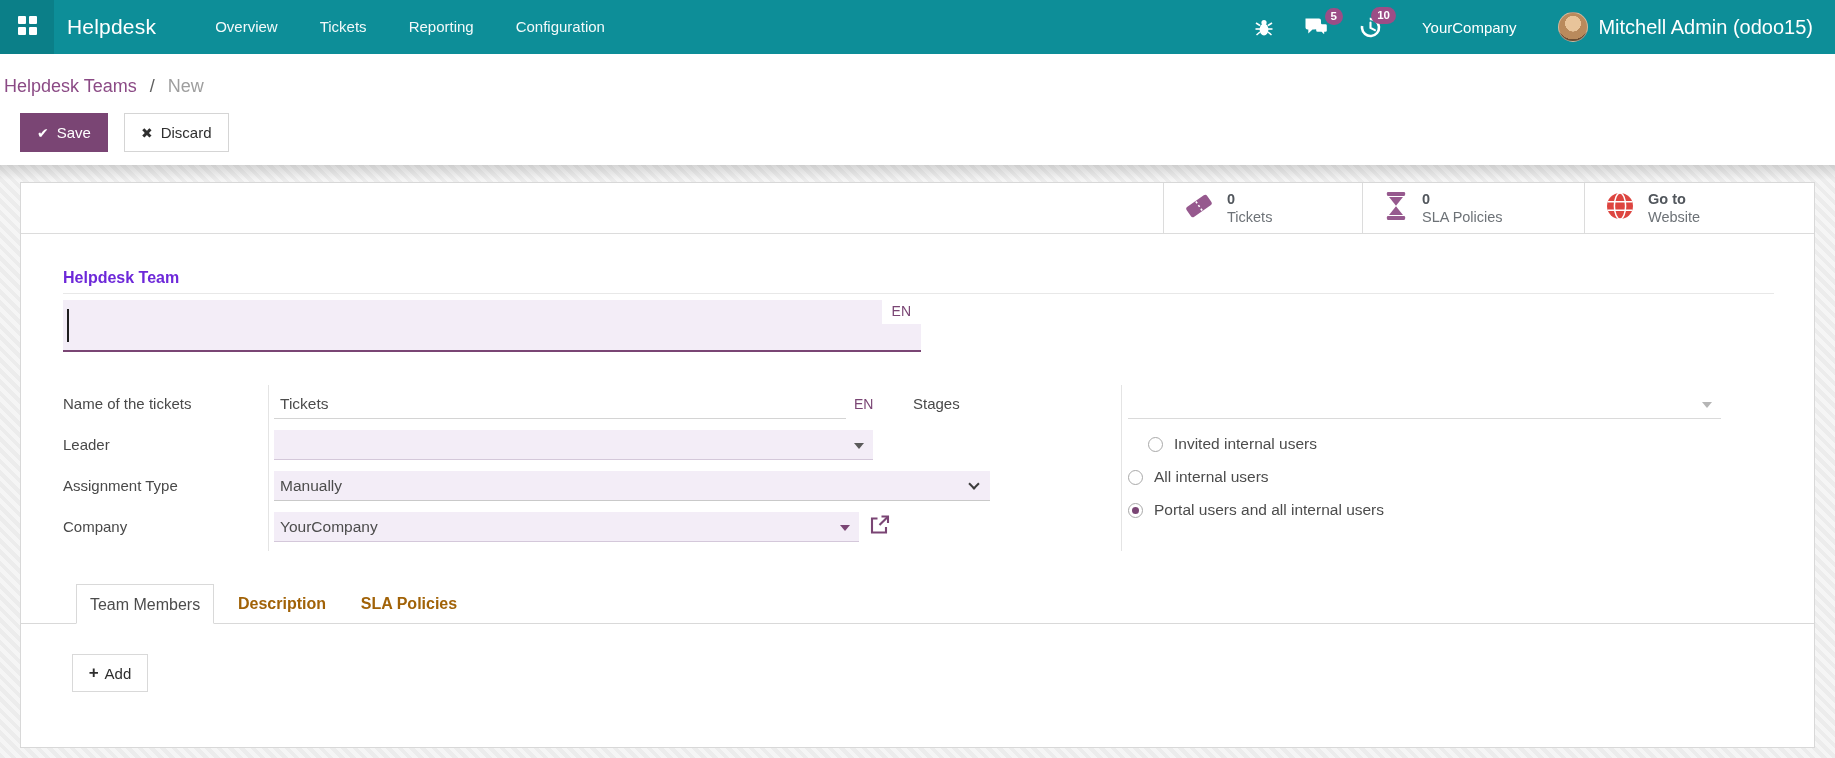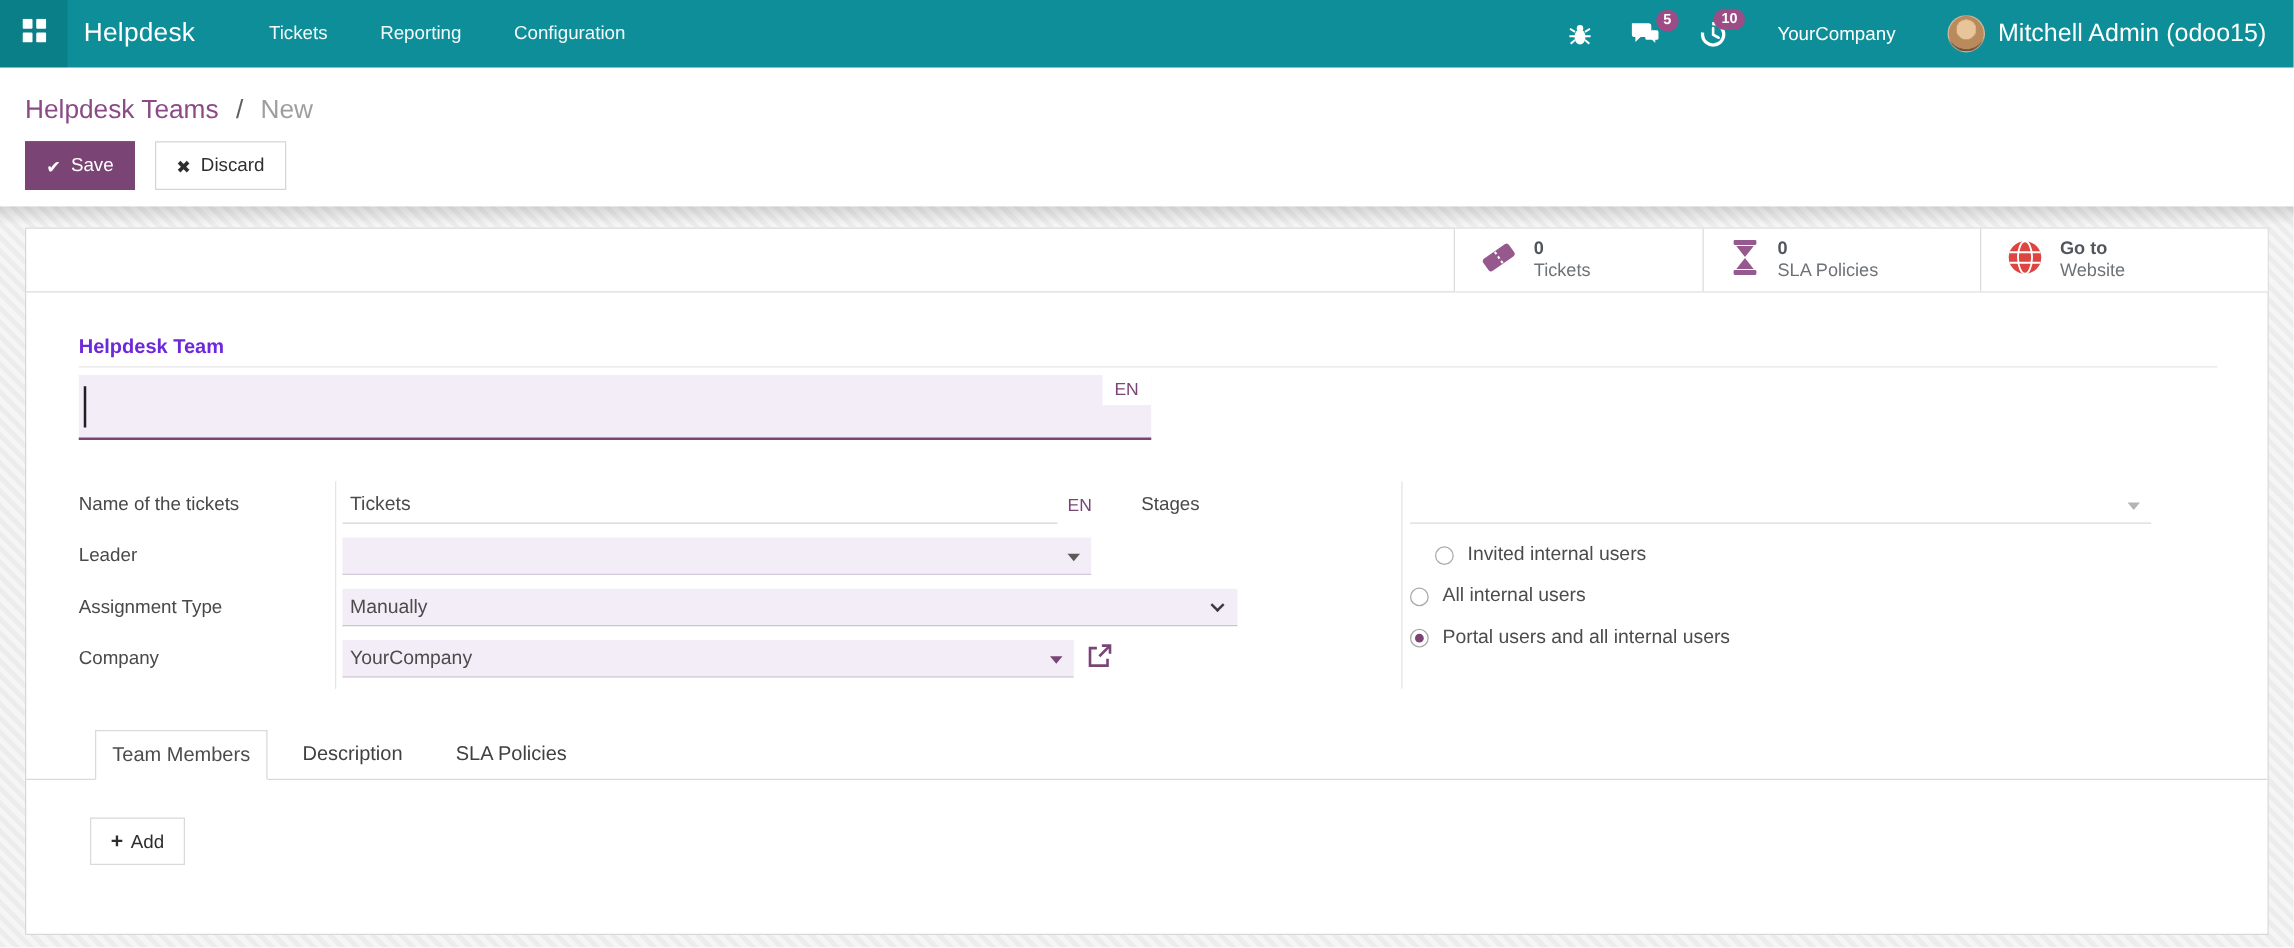--- a/index.html
+++ b/index.html
@@ -15,21 +15,21 @@
   .nav-right { margin-left:auto; display:flex; align-items:center; padding-right:22px; }
   .sys-icon { position:relative; margin-left:30px; display:flex; align-items:center; cursor:pointer; }
   .badge { position:absolute; top:-9px; right:-14px; background:#9c4d86; color:#fff; font-size:11.5px; line-height:1; padding:3px 6px; border-radius:9px; font-weight:700; }
   .nav-company { margin-left:40px; font-size:15px; cursor:pointer; }
   .nav-user { display:flex; align-items:center; margin-left:42px; cursor:pointer; }
   .avatar { width:30px; height:30px; border-radius:50%; background:radial-gradient(circle at 50% 38%, #e8c49a 0 35%, #b98a5c 36% 70%, #6f4f33 71%); border:1px solid rgba(255,255,255,.4); flex:0 0 auto; }
   .user-name { margin-left:10px; font-size:20px; }
 
   
   .control-panel { position:absolute; top:54px; left:0; width:1835px; height:111px; background:#fff; z-index:30; }
-  .breadcrumb { position:absolute; top:22px; left:20px; font-size:21px; }
+  .breadcrumb { position:absolute; top:22px; left:4px; font-size:18px; }
   .bc-parent { color:#8b4a85; cursor:pointer; }
   .bc-sep { color:#5f5f5f; margin:0 8px; }
   .bc-current { color:#9e9e9e; }
   .cp-buttons { position:absolute; top:59px; left:20px; display:flex; }
   .btn { height:39px; font-size:15px; display:inline-flex; align-items:center; padding:0 16px; cursor:pointer; border-radius:0; }
   .btn-save { background:#7a4574; color:#fff; border:1px solid #7a4574; }
   .btn-discard { background:#fff; color:#2f2f2f; border:1px solid #d5d5d5; margin-left:16px; }
   .btn .glyph { margin-right:8px; font-size:14px; }
 
   
@@ -72,21 +72,21 @@
   
   .radio-row { position:absolute; display:flex; align-items:center; height:28px; cursor:pointer; }
   .radio-circle { width:15px; height:15px; border-radius:50%; border:1px solid #a9a9a9; background:#fff; margin-right:11px; flex:0 0 auto; position:relative; }
   .radio-row.checked .radio-circle:after { content:""; position:absolute; left:3px; top:3px; width:7px; height:7px; border-radius:50%; background:#7a4574; }
   .radio-label { font-size:15.5px; color:#4c4c4c; }
 
   
   .tabbar-rule { position:absolute; left:0; right:0; top:440px; height:1px; background:#d9d9d9; }
   .tab { position:absolute; top:401px; height:40px; line-height:39px; font-size:16px; cursor:pointer; }
   .tab.active { left:55px; width:138px; text-align:center; background:#fff; border:1px solid #d9d9d9; border-bottom:1px solid #fff; color:#4c4c4c; z-index:2; }
-  .tab.link { color:#404040; }
+  .tab.link { color:#a16207;font-weight:bold; }
   .tab.link.t2 { left:217px; width:88px; text-align:center; }
   .tab.link.t3 { left:338px; width:100px; text-align:center; }
 
   
   .add-btn { position:absolute; left:51px; top:471px; width:76px; height:38px; background:#fff; border:1px solid #d9d9d9; display:flex; align-items:center; justify-content:center; font-size:15px; color:#2e2e2e; cursor:pointer; }
   .add-btn .plus { font-weight:700; font-size:17px; margin-right:6px; }
 </style>
 </head>
 <body>
 
@@ -98,20 +98,21 @@
         <svg width="19" height="19" viewBox="0 0 19 19">
             <rect x="0" y="0" width="8" height="8" rx="1" fill="#fff"></rect>
             <rect x="11" y="0" width="8" height="8" rx="1" fill="#fff"></rect>
             <rect x="0" y="11" width="8" height="8" rx="1" fill="#fff"></rect>
             <rect x="11" y="11" width="8" height="8" rx="1" fill="#fff"></rect>
           </svg>
       </span>
     </div>
     <div class="brand">Helpdesk</div>
     <div class="nav-menu">
+      <div class="nav-item">Overview</div>
       <div class="nav-item">Tickets</div>
       <div class="nav-item">Reporting</div>
       <div class="nav-item">Configuration</div>
     </div>
     <div class="nav-right">
       <div class="sys-icon">
         <svg width="20" height="20" viewBox="0 0 20 20">
           <g stroke="#fff" stroke-width="1.6">
               <line x1="6" y1="8.5" x2="2" y2="6"></line>
               <line x1="6" y1="12" x2="1.5" y2="12"></line>

